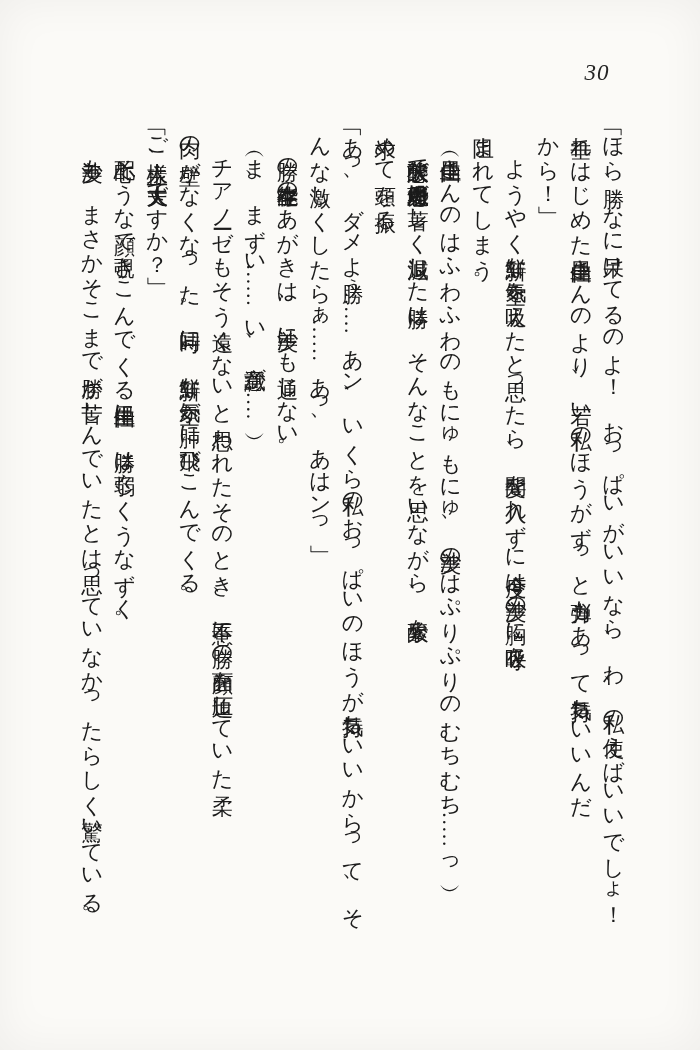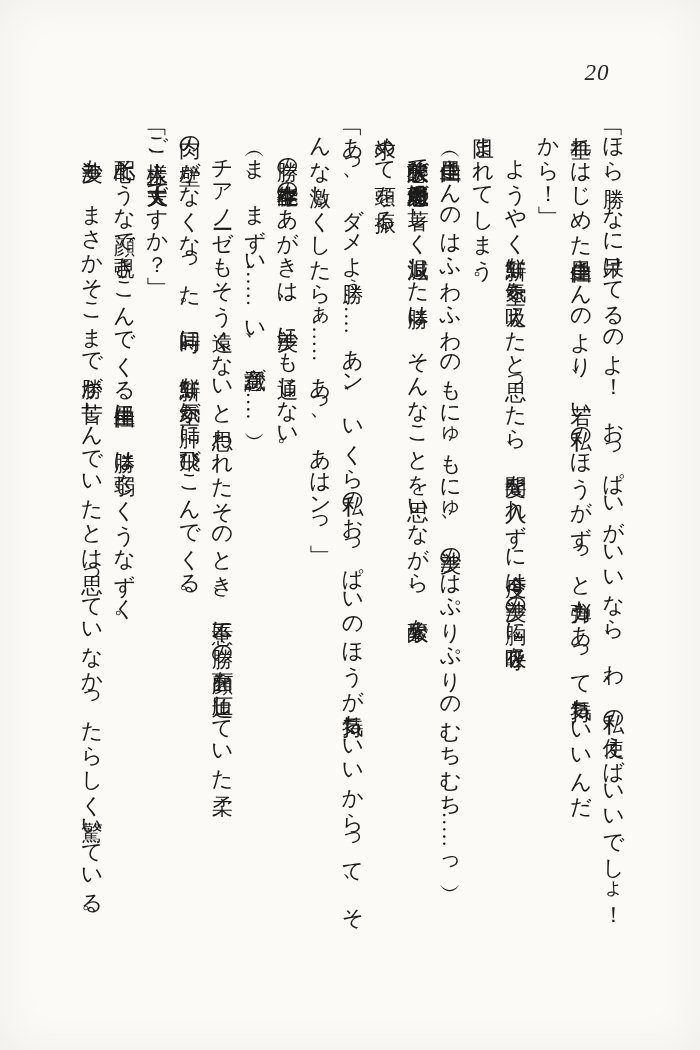--- a/index.html
+++ b/index.html
@@ -46,21 +46,21 @@
     white-space: nowrap;
   }
   .col.indent {
     text-indent: 21.5px;
   }
 </style>
 </head>
 <body>
 
 <div class="page">
-  <div class="page-number">20</div>
+  <div class="page-number">30</div>
 
   <div class="text-block">
     <p class="col">「ほら勝、なに呆けてるのよ！　おっぱいがいいなら、わ、私の使えばいいでしょ！</p>
     <p class="col">垂れはじめた由佳里さんのより、若い私のほうがずっと弾力もあって気持ちいいんだ</p>
     <p class="col">から！」</p>
     <p class="col indent">ようやく新鮮な空気を吸えたと思ったら、間髪を入れずに今度は美沙の胸に呼吸を</p>
     <p class="col">阻まれてしまう。</p>
     <p class="col indent">（由佳里さんのはふわふわのもにゅもにゅ、美沙のはぷりぷりのむちむち……っ）</p>
     <p class="col indent">酸欠状態で思考処理能力が著しく減退した勝は、そんなことを思いながら、酸素を</p>
     <p class="col">求めて頭を振る。</p>

